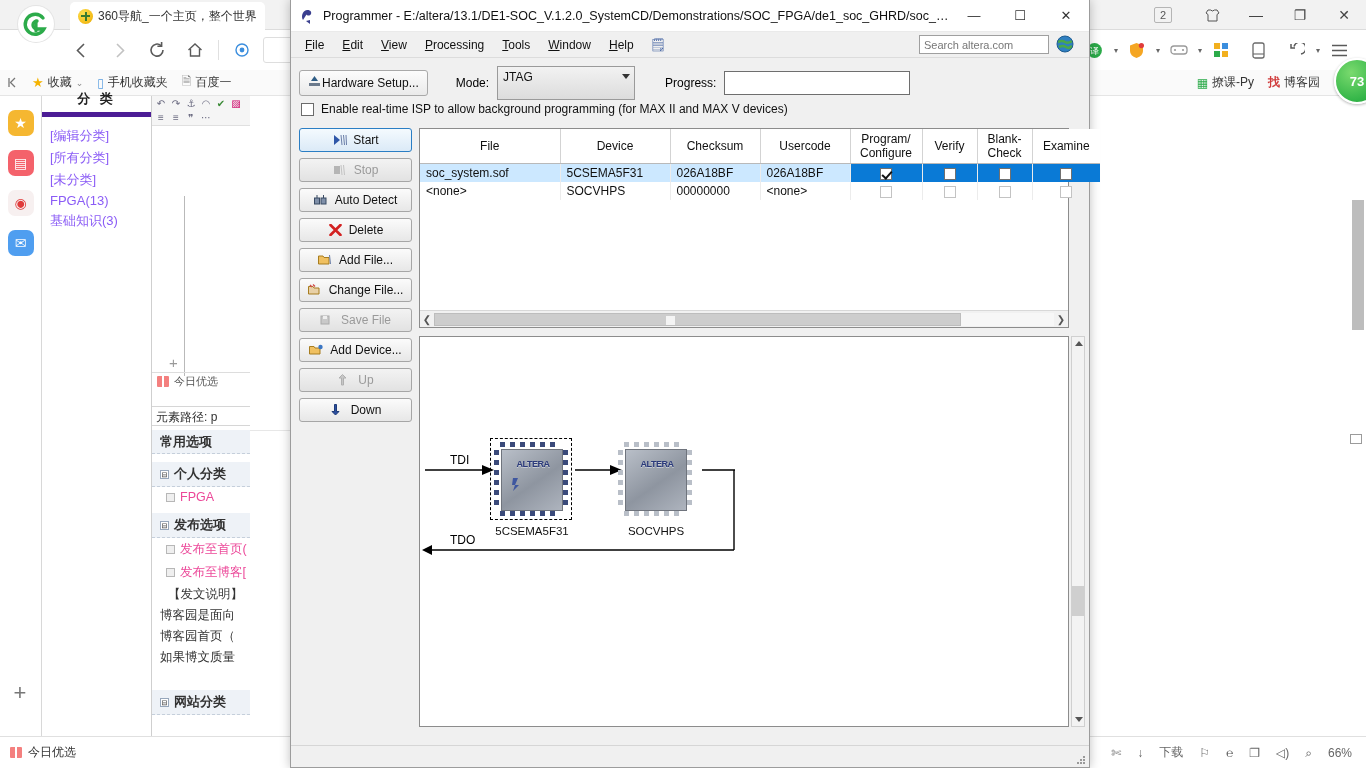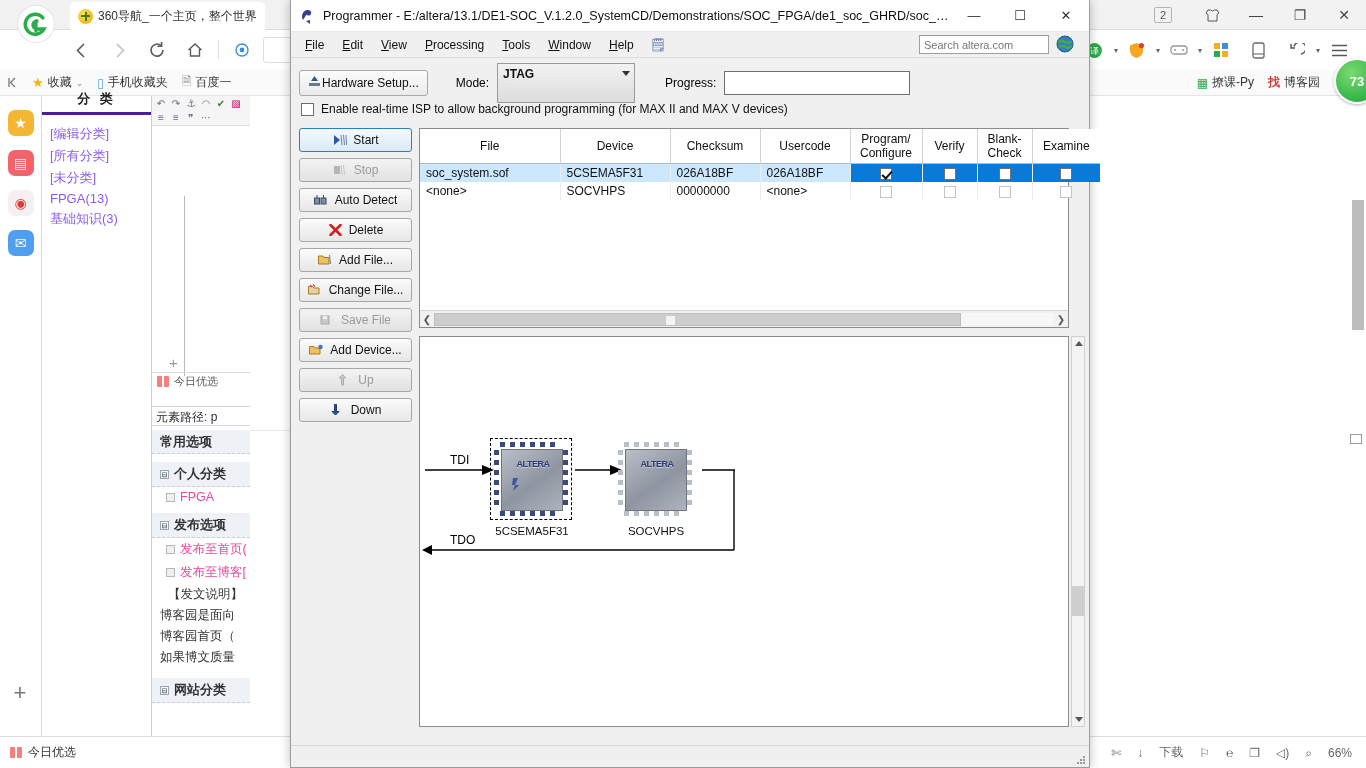--- a/index.html
+++ b/index.html
@@ -63,21 +63,21 @@
       background:#fff; border-right:1px solid #d8d8d8; }
   .rail-ico { width:26px; height:26px; border-radius:7px; margin:14px auto;
       display:flex; align-items:center; justify-content:center; color:#fff; font-size:14px;}
   .rail-plus { position:absolute; left:0; right:1px; bottom:30px; text-align:center;
       font-size:22px; color:#777; font-weight:300; }
 
   
   .pg-col1 { position:absolute; left:42px; top:96px; width:110px; bottom:32px;
       background:#fff; border-right:1px solid #cfcfcf;}
   .cat-head { text-align:center; font-size:13px; font-weight:bold; color:#222;
-      letter-spacing:3px; padding:2px 0 4px; border-bottom:3px solid #4c1d95;
+      letter-spacing:3px; padding:2px 0 4px; border-bottom:5px solid #4c1d95;
       position:relative; top:-8px;}
   .cat-link { color:#8b5cf6; font-size:13px; padding:2px 0 2px 8px; cursor:pointer;}
 
   .pg-col2 { position:absolute; left:152px; top:96px; width:98px; bottom:32px;
       background:#fff; }
   .ed-toolbar { height:30px; background:#f5f5f5; border-bottom:1px solid #e0e0e0;
       display:flex; flex-wrap:wrap; align-content:flex-start; padding:1px 2px; gap:1px;}
   .ed-ico { width:14px; height:13px; display:flex; align-items:center;
       justify-content:center; font-size:10px; color:#6a6a80;}
   .ed-divider { position:absolute; left:32px; top:100px; width:1px; height:180px;
@@ -147,23 +147,23 @@
       background:#f0f0f0; }
 
   .pw-topbar { position:absolute; left:8px; right:8px; top:10px; height:30px;
       display:flex; align-items:center; gap:0;}
   .hw-btn { height:26px; display:flex; align-items:center; gap:1px; padding:0 8px;
       background:linear-gradient(#fcfcfc,#eaeaea); border:1px solid #a9a9a9;
       border-radius:3px; font-size:12px; color:#111;}
   .hw-field { margin-left:8px; width:185px; height:24px; background:#fff;
       border:1px solid #9a9a9a; font-size:12px; padding:3px 5px; color:#111;}
   .mode-lbl { margin-left:28px; font-size:12px;}
-  .mode-sel { margin-left:8px; width:138px; height:40px;
+  .mode-sel { margin-left:8px; width:138px; height:34px;
       background:linear-gradient(#f2f2f2,#dcdcdc); border:1px solid #9a9a9a;
-      font-size:12px; padding:3px 5px; color:#111; position:relative;font-weight:bold;}
+      font-size:12px; padding:3px 5px; color:#111; position:relative;}
   .mode-arrow { position:absolute; right:4px; top:7px; width:0; height:0;
       border-left:4px solid transparent; border-right:4px solid transparent;
       border-top:5px solid #333;}
   .prog-lbl { margin-left:30px; font-size:12px;}
   .prog-bar { margin-left:8px; width:186px; height:24px; background:#fff;
       border:1px solid #6e6e6e;}
 
   .isp-row { position:absolute; left:10px; top:44px; display:flex; align-items:center;
       gap:7px; font-size:12px; color:#111;}
   .isp-box { width:13px; height:13px; border:1px solid #6b6b6b; background:#fff; flex:none;}
@@ -457,21 +457,21 @@
       <div class="opt-item">
         <span class="cbx"></span>
         <span>发布至博客[</span>
       </div>
 
       <div class="opt-txt" style="padding-left:16px">【发文说明】</div>
       <div class="opt-txt">博客园是面向</div>
       <div class="opt-txt">博客园首页（</div>
       <div class="opt-txt">如果博文质量</div>
 
-      <div class="opt-sec" style="margin-top:10px">
+      <div class="opt-sec" style="margin-top:22px">
         <span class="sq">⊟</span>
         <span>网站分类</span>
       </div>
     </div>
   </div>
 
   <div class="pg-main"></div>
   <div class="pg-divline"></div>
   <div class="behind-panel"></div>
   <div class="behind-sb"></div>

